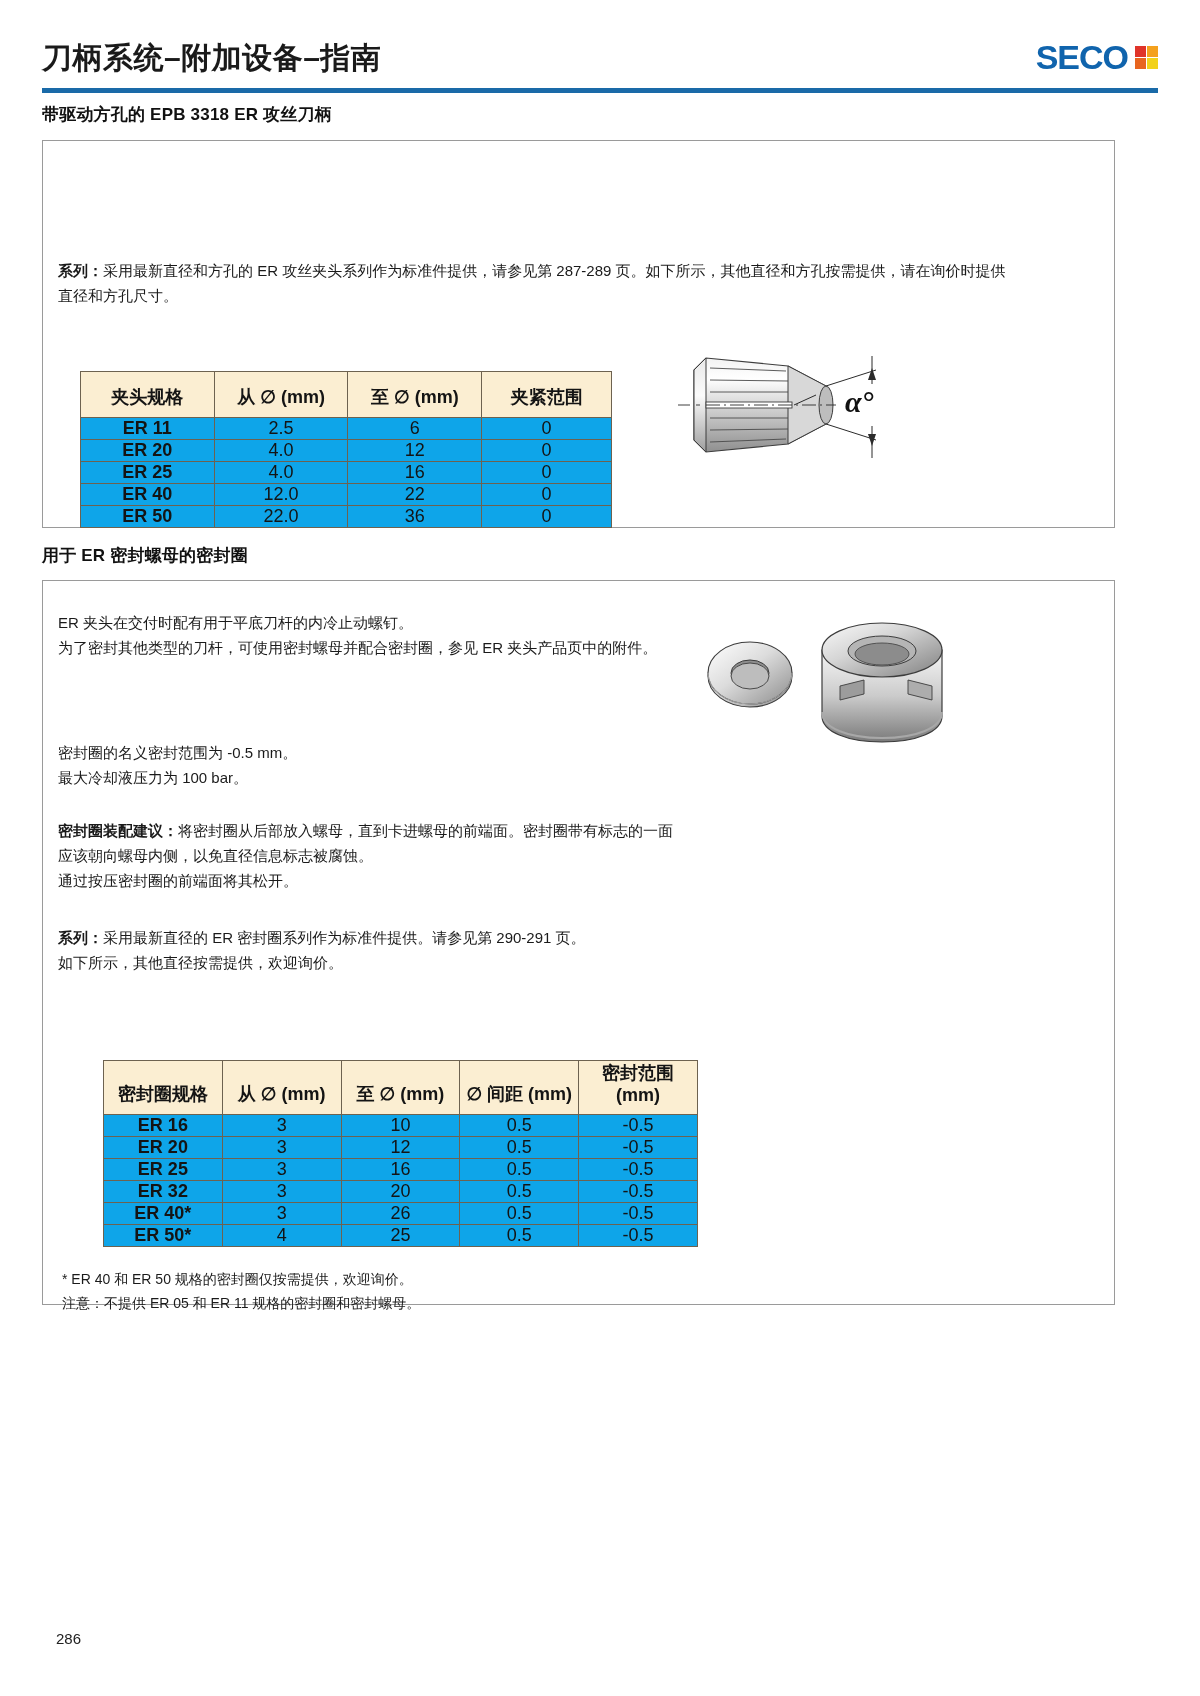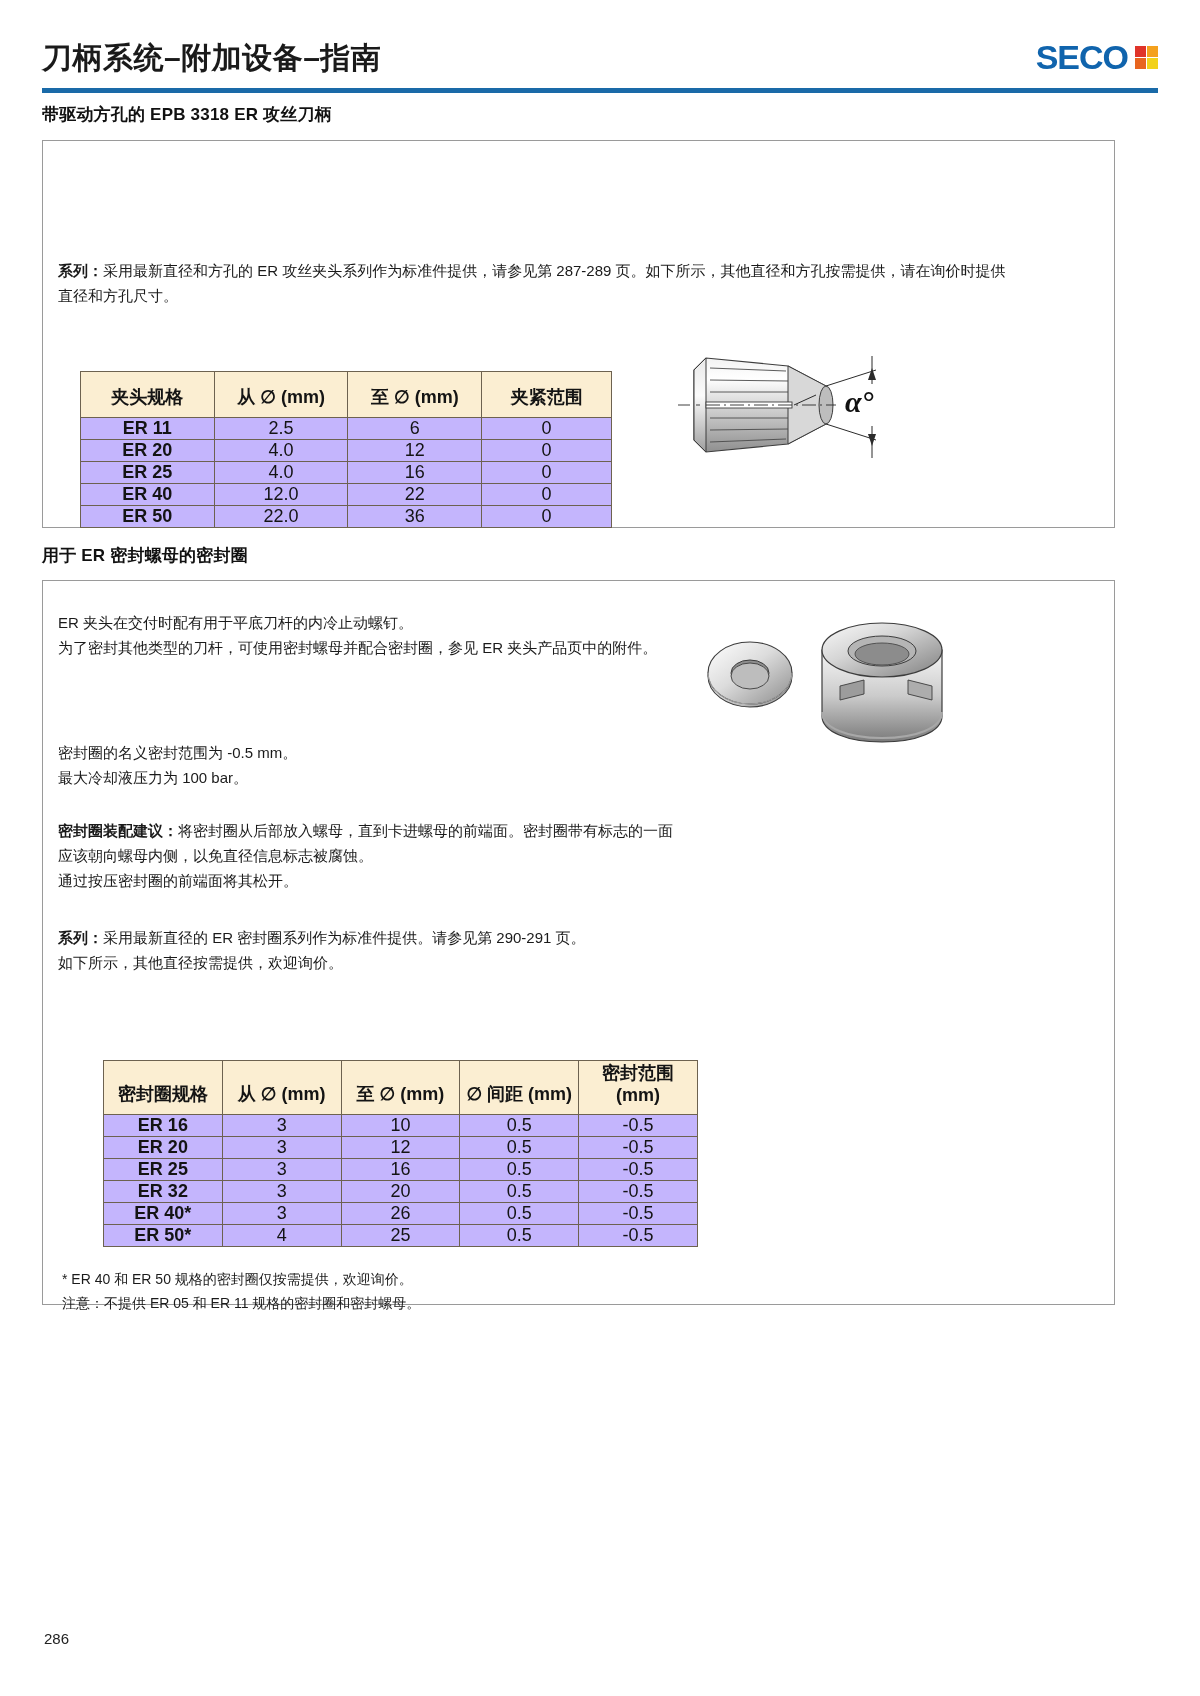--- a/index.html
+++ b/index.html
@@ -63,21 +63,21 @@
   table.dt { position:absolute; border-collapse:collapse; background:#fbeed2; }
   table.dt th, table.dt td {
     border:1px solid #6d6250;
     font-size:18px; color:#141414; text-align:center;
     padding:0;
   }
   table.dt th {
     font-weight:bold; height:46px; vertical-align:bottom; padding-bottom:8px;
     background:#fbeed2;
   }
-  table.dt td { height:20px; background:#c4b5fd; }
+  table.dt td { height:20px; background:#0ea5e9; }
   table.dt td.k { font-weight:bold; }
 
   #table1 { left:80px; top:371px; width:532px; }
   #table1 th:nth-child(1), #table1 td:nth-child(1) { width:134px; }
   #table1 th:nth-child(2), #table1 td:nth-child(2) { width:134px; }
   #table1 th:nth-child(3), #table1 td:nth-child(3) { width:134px; }
   #table1 th:nth-child(4), #table1 td:nth-child(4) { width:130px; }
 
   #table2 { left:103px; top:1060px; width:595px; }
   #table2 th { height:48px; }
@@ -86,21 +86,21 @@
   #table2 th:nth-child(3), #table2 td:nth-child(3) { width:119px; }
   #table2 th:nth-child(4), #table2 td:nth-child(4) { width:119px; }
   #table2 th:nth-child(5), #table2 td:nth-child(5) { width:119px; }
 
   
   .fn { position:absolute; font-size:14px; line-height:24px; color:#1a1a1a; }
   #fn1 { left:62px; top:1267px; }
   #fn2 { left:62px; top:1291px; }
 
   
-  .pagenum { position:absolute; left:44px; top:1630px; font-size:15px; color:#222; }
+  .pagenum { position:absolute; left:56px; top:1630px; font-size:15px; color:#222; }
 
   
   .illus { position:absolute; }
   #illus-collet { left:676px; top:340px; width:230px; height:130px; }
   #illus-seal   { left:700px; top:612px; width:270px; height:135px; }
   .alpha-label {
     position:absolute; left:845px; top:385px;
     font-size:30px; font-style:italic; font-weight:bold; color:#111;
     font-family:"Liberation Serif", serif;
   }

